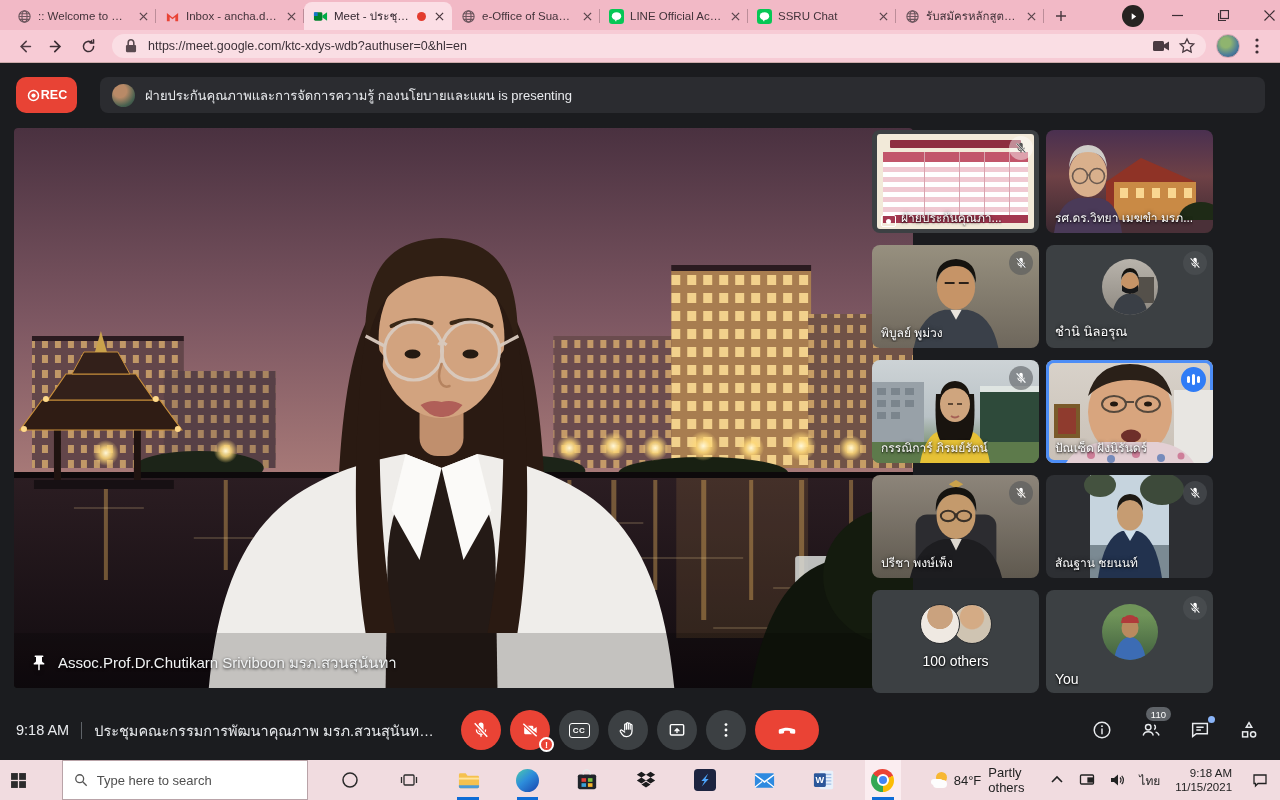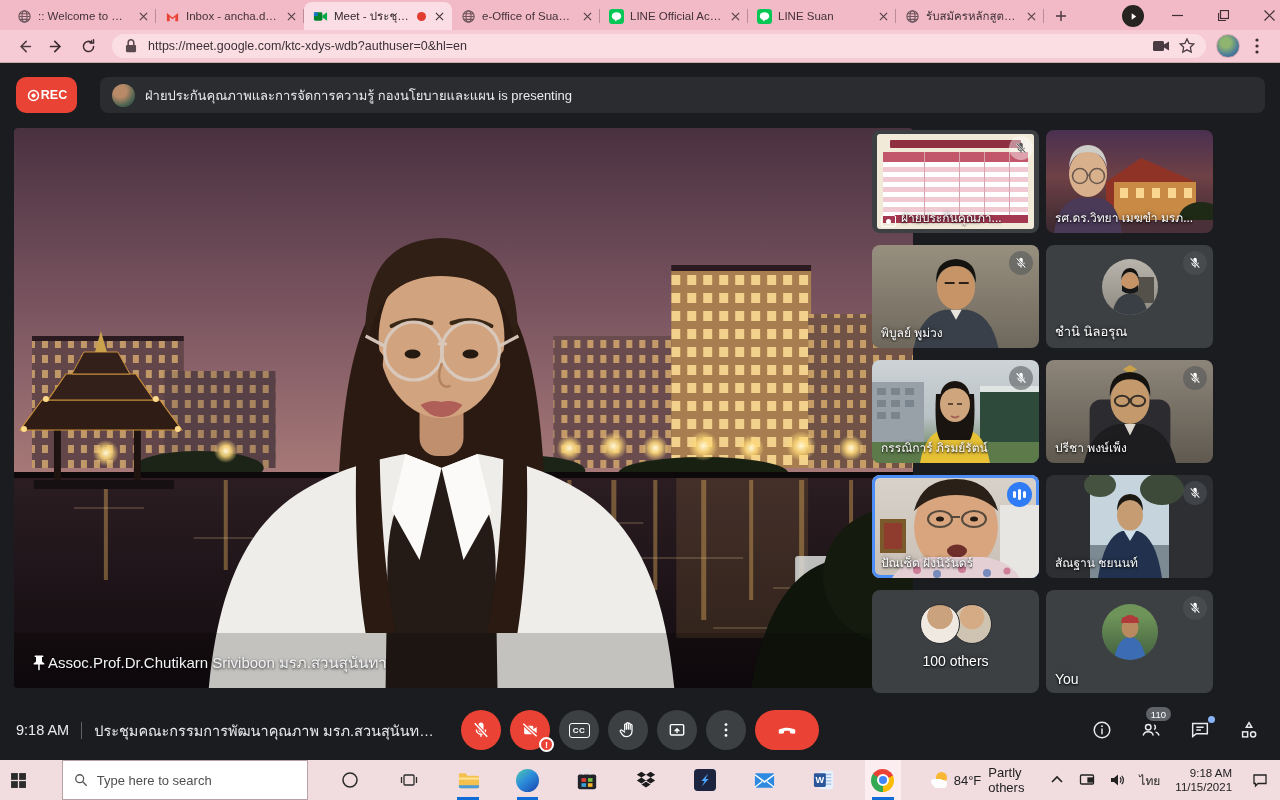--- a/index.html
+++ b/index.html
@@ -55,21 +55,21 @@
   .presenting-banner { position:absolute; left:100px; right:15px; top:13px; height:36px;
     border-radius:8px; background:#2b2c30; display:flex; align-items:center; padding:0 12px; gap:10px; }
   .banner-avatar { width:23px; height:23px; border-radius:50%; flex:none;
     background:radial-gradient(circle at 35% 30%, #b98a67 30%, #46604f 70%, #2c3a33); }
   .banner-text { color:#e8eaed; font-size:13px; white-space:nowrap; overflow:hidden; }
 
   
   .main-video { position:absolute; left:14px; top:64px; width:899px; height:560px; background:#0c0a0c;
     border-radius:4px; overflow:hidden; }
   .main-video svg.scene { position:absolute; inset:0; width:100%; height:100%; display:block; }
-  .main-label { position:absolute; left:16px; bottom:13px; display:flex; align-items:center; 
+  .main-label { position:absolute; left:16px; bottom:13px; display:flex; align-items:center; gap:10px;
     color:#f1f3f4; font-size:15px; text-shadow:0 1px 3px rgba(0,0,0,.9); }
   .main-label svg { width:18px; height:18px; filter:drop-shadow(0 1px 2px rgba(0,0,0,.8)); }
 
   
   .tiles { position:absolute; left:872px; top:66px; display:grid;
     grid-template-columns:167px 167px; grid-auto-rows:103px; gap:12px 7px; }
   .tile { position:relative; border-radius:8px; background:#3c4043; overflow:hidden; }
   .tile.speaking { box-shadow:0 0 0 3px #4c8df6 inset; }
   .tname { position:absolute; left:9px; bottom:6px; color:#fff; font-size:12px; max-width:140px;
     white-space:nowrap; overflow:hidden; text-overflow:ellipsis;
@@ -235,21 +235,21 @@
         </span>
     </div>
     <div class="tab">
       <span class="fav">
           <svg viewBox="0 0 16 16">
             <rect width="16" height="16" rx="3.5" fill="#06c755"></rect>
             <ellipse cx="8" cy="7.6" rx="5" ry="4.2" fill="#fff"></ellipse>
             <path d="M6 11.5l1.5 2 .8-2.3z" fill="#fff"></path>
           </svg>
         </span>
-      <span class="tab-title">LINE Suan</span>
+      <span class="tab-title">SSRU Chat</span>
       <span class="tab-close">
           <svg viewBox="0 0 10 10" stroke="#5a454c" stroke-width="1.4">
             <path d="M1 1l8 8M9 1l-8 8"></path>
           </svg>
         </span>
     </div>
     <div class="tab">
       <span class="fav">
           <svg viewBox="0 0 16 16" fill="none" stroke="#6d565e" stroke-width="1.2">
             <circle cx="8" cy="8" r="6"></circle>
@@ -607,45 +607,20 @@
           <svg viewBox="0 0 24 24">
               <path fill="#fff" d="M12 15a3 3 0 0 0 3-3V6a3 3 0 1 0-6 0v6a3 3 0 0 0 3 3z"></path>
               <path fill="none" stroke="#fff" stroke-width="1.7" d="M6.5 11.5a5.5 5.5 0 0 0 11 0M12 17v3"></path>
               <line x1="4.5" y1="4" x2="19.5" y2="20" stroke="#9aa2a6" stroke-width="3.4"></line>
               <line x1="4.5" y1="4" x2="19.5" y2="20" stroke="#fff" stroke-width="1.8"></line>
             </svg>
         </div>
         <div class="tname">กรรณิการ์ ภิรมย์รัตน์</div>
       </div>
 
-      <div class="tile" style="background:linear-gradient(#8d857a,#5f594f)">
-        <svg class="pv" viewBox="0 0 100 70" style="height:98%">
-          <path d="M50 2l5 3-5 3-5-3z" fill="#caa24b"></path>
-          <rect x="22" y="26" width="56" height="44" rx="8" fill="#2c2c30"></rect>
-          <path d="M18 70Q24 46 42 43L58 43Q76 46 82 70Z" fill="#1d1d20"></path>
-          <path d="M46 43L50 51 54 43Z" fill="#ddd8d0"></path>
-          <ellipse cx="50" cy="27" rx="13.5" ry="16" fill="#c49a6c"></ellipse>
-          <path d="M36 24Q35 8 50 7Q65 8 64 24Q61 12 50 12Q39 12 36 24Z" fill="#15130f"></path>
-          <g stroke="#3a3128" stroke-width="1.4" fill="none">
-              <ellipse cx="44.5" cy="27" rx="5" ry="3.6"></ellipse>
-              <ellipse cx="55.5" cy="27" rx="5" ry="3.6"></ellipse>
-              <path d="M48.5 26h3"></path>
-            </g>
-        </svg>
-        <div class="mic-off">
-          <svg viewBox="0 0 24 24">
-              <path fill="#fff" d="M12 15a3 3 0 0 0 3-3V6a3 3 0 1 0-6 0v6a3 3 0 0 0 3 3z"></path>
-              <path fill="none" stroke="#fff" stroke-width="1.7" d="M6.5 11.5a5.5 5.5 0 0 0 11 0M12 17v3"></path>
-              <line x1="4.5" y1="4" x2="19.5" y2="20" stroke="#6e685e" stroke-width="3.4"></line>
-              <line x1="4.5" y1="4" x2="19.5" y2="20" stroke="#fff" stroke-width="1.8"></line>
-            </svg>
-        </div>
-        <div class="tname">ปรีชา พงษ์เพ็ง</div>
-      </div>
-
       <div class="tile speaking" style="background:linear-gradient(#d8d2ca,#c9c0b6)">
         <svg viewBox="0 0 167 103" style="position:absolute;inset:0">
           <rect x="128" y="30" width="39" height="73" fill="#e8e6e2"></rect>
           <rect x="8" y="44" width="26" height="34" fill="#7a5a2a"></rect>
             <rect x="12" y="48" width="18" height="26" fill="#8f3b2e"></rect>
           <ellipse cx="84" cy="52" rx="42" ry="46" fill="#d8a57e"></ellipse>
           <path d="M42 36Q50 4 84 4Q118 4 126 36Q110 20 84 20Q58 20 42 36Z" fill="#2a2018"></path>
           <g stroke="#55483c" stroke-width="2" fill="none">
               <ellipse cx="68" cy="44" rx="12" ry="8"></ellipse>
               <ellipse cx="102" cy="44" rx="12" ry="8"></ellipse>
@@ -664,20 +639,45 @@
             </g>
         </svg>
         <div class="audio-ind">
             <i></i>
             <i></i>
             <i></i>
           </div>
         <div class="tname">ปัณเซ็ด ฝังนิรันดร์</div>
       </div>
 
+      <div class="tile" style="background:linear-gradient(#8d857a,#5f594f)">
+        <svg class="pv" viewBox="0 0 100 70" style="height:98%">
+          <path d="M50 2l5 3-5 3-5-3z" fill="#caa24b"></path>
+          <rect x="22" y="26" width="56" height="44" rx="8" fill="#2c2c30"></rect>
+          <path d="M18 70Q24 46 42 43L58 43Q76 46 82 70Z" fill="#1d1d20"></path>
+          <path d="M46 43L50 51 54 43Z" fill="#ddd8d0"></path>
+          <ellipse cx="50" cy="27" rx="13.5" ry="16" fill="#c49a6c"></ellipse>
+          <path d="M36 24Q35 8 50 7Q65 8 64 24Q61 12 50 12Q39 12 36 24Z" fill="#15130f"></path>
+          <g stroke="#3a3128" stroke-width="1.4" fill="none">
+              <ellipse cx="44.5" cy="27" rx="5" ry="3.6"></ellipse>
+              <ellipse cx="55.5" cy="27" rx="5" ry="3.6"></ellipse>
+              <path d="M48.5 26h3"></path>
+            </g>
+        </svg>
+        <div class="mic-off">
+          <svg viewBox="0 0 24 24">
+              <path fill="#fff" d="M12 15a3 3 0 0 0 3-3V6a3 3 0 1 0-6 0v6a3 3 0 0 0 3 3z"></path>
+              <path fill="none" stroke="#fff" stroke-width="1.7" d="M6.5 11.5a5.5 5.5 0 0 0 11 0M12 17v3"></path>
+              <line x1="4.5" y1="4" x2="19.5" y2="20" stroke="#6e685e" stroke-width="3.4"></line>
+              <line x1="4.5" y1="4" x2="19.5" y2="20" stroke="#fff" stroke-width="1.8"></line>
+            </svg>
+        </div>
+        <div class="tname">ปรีชา พงษ์เพ็ง</div>
+      </div>
+
       <div class="tile" style="background:#2d2f33">
         <svg viewBox="0 0 167 103" style="position:absolute;inset:0">
           <rect x="44" y="0" width="79" height="103" fill="#c6d4de"></rect>
           <ellipse cx="116" cy="14" rx="22" ry="16" fill="#3d4a3a"></ellipse>
           <ellipse cx="54" cy="10" rx="16" ry="12" fill="#44523f"></ellipse>
           <rect x="44" y="70" width="79" height="33" fill="#7b8a93"></rect>
           <path d="M52 103Q58 62 76 56L92 56Q110 62 116 103Z" fill="#22324e"></path>
           <path d="M78 56L84 66 90 56Z" fill="#cfe0ea"></path>
           <ellipse cx="84" cy="40" rx="13" ry="15.5" fill="#c69c72"></ellipse>
           <path d="M71 36Q71 20 84 19Q97 20 97 36Q93 25 84 25Q75 25 71 36Z" fill="#1c1812"></path>

